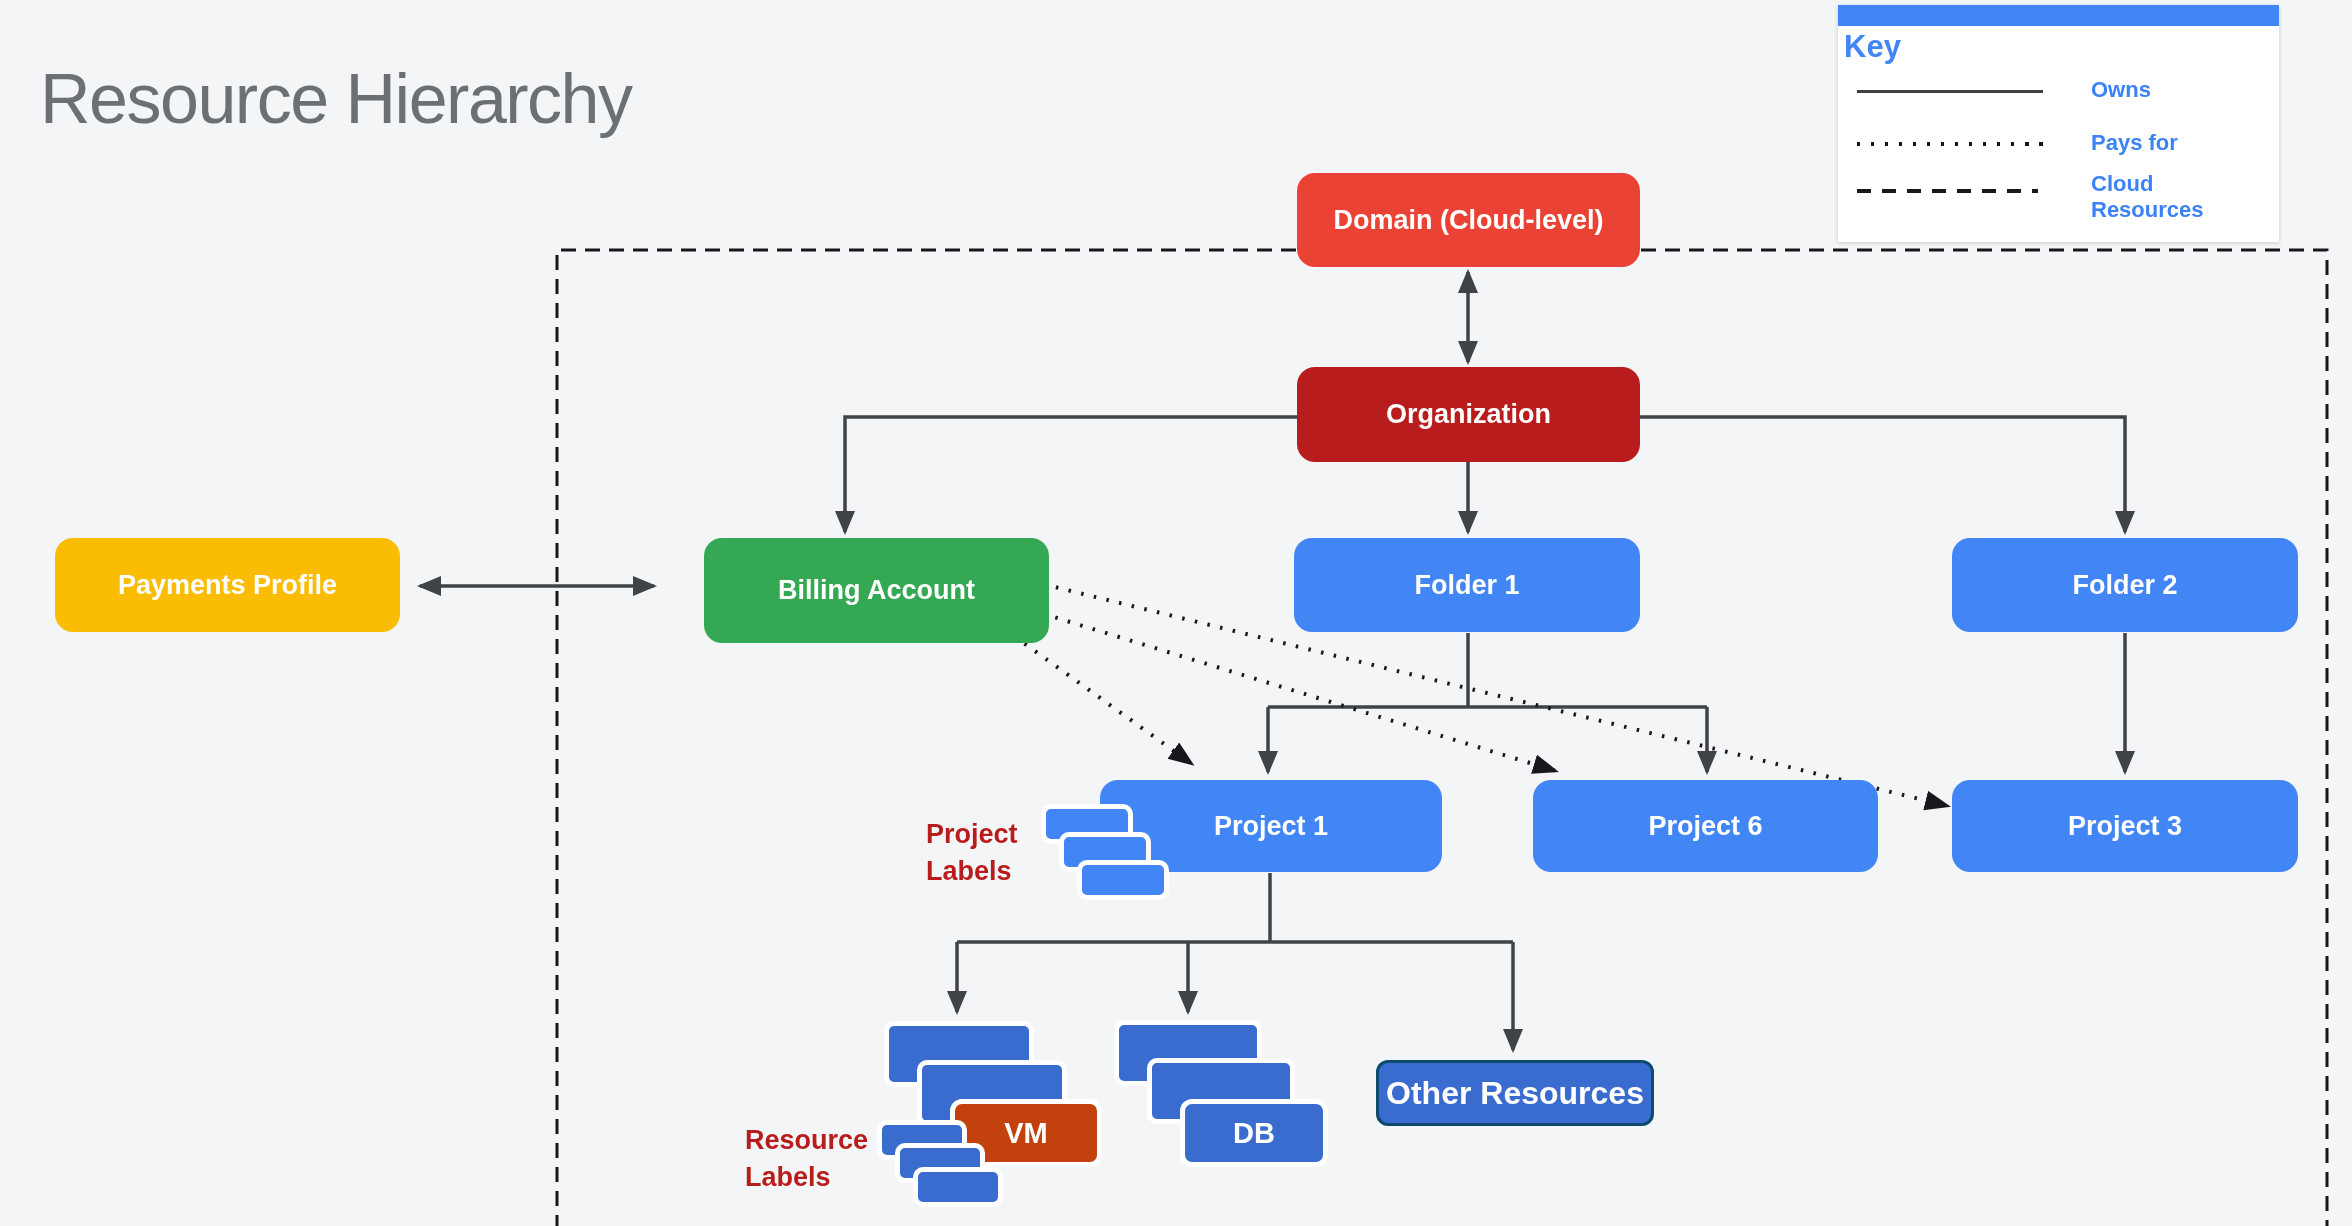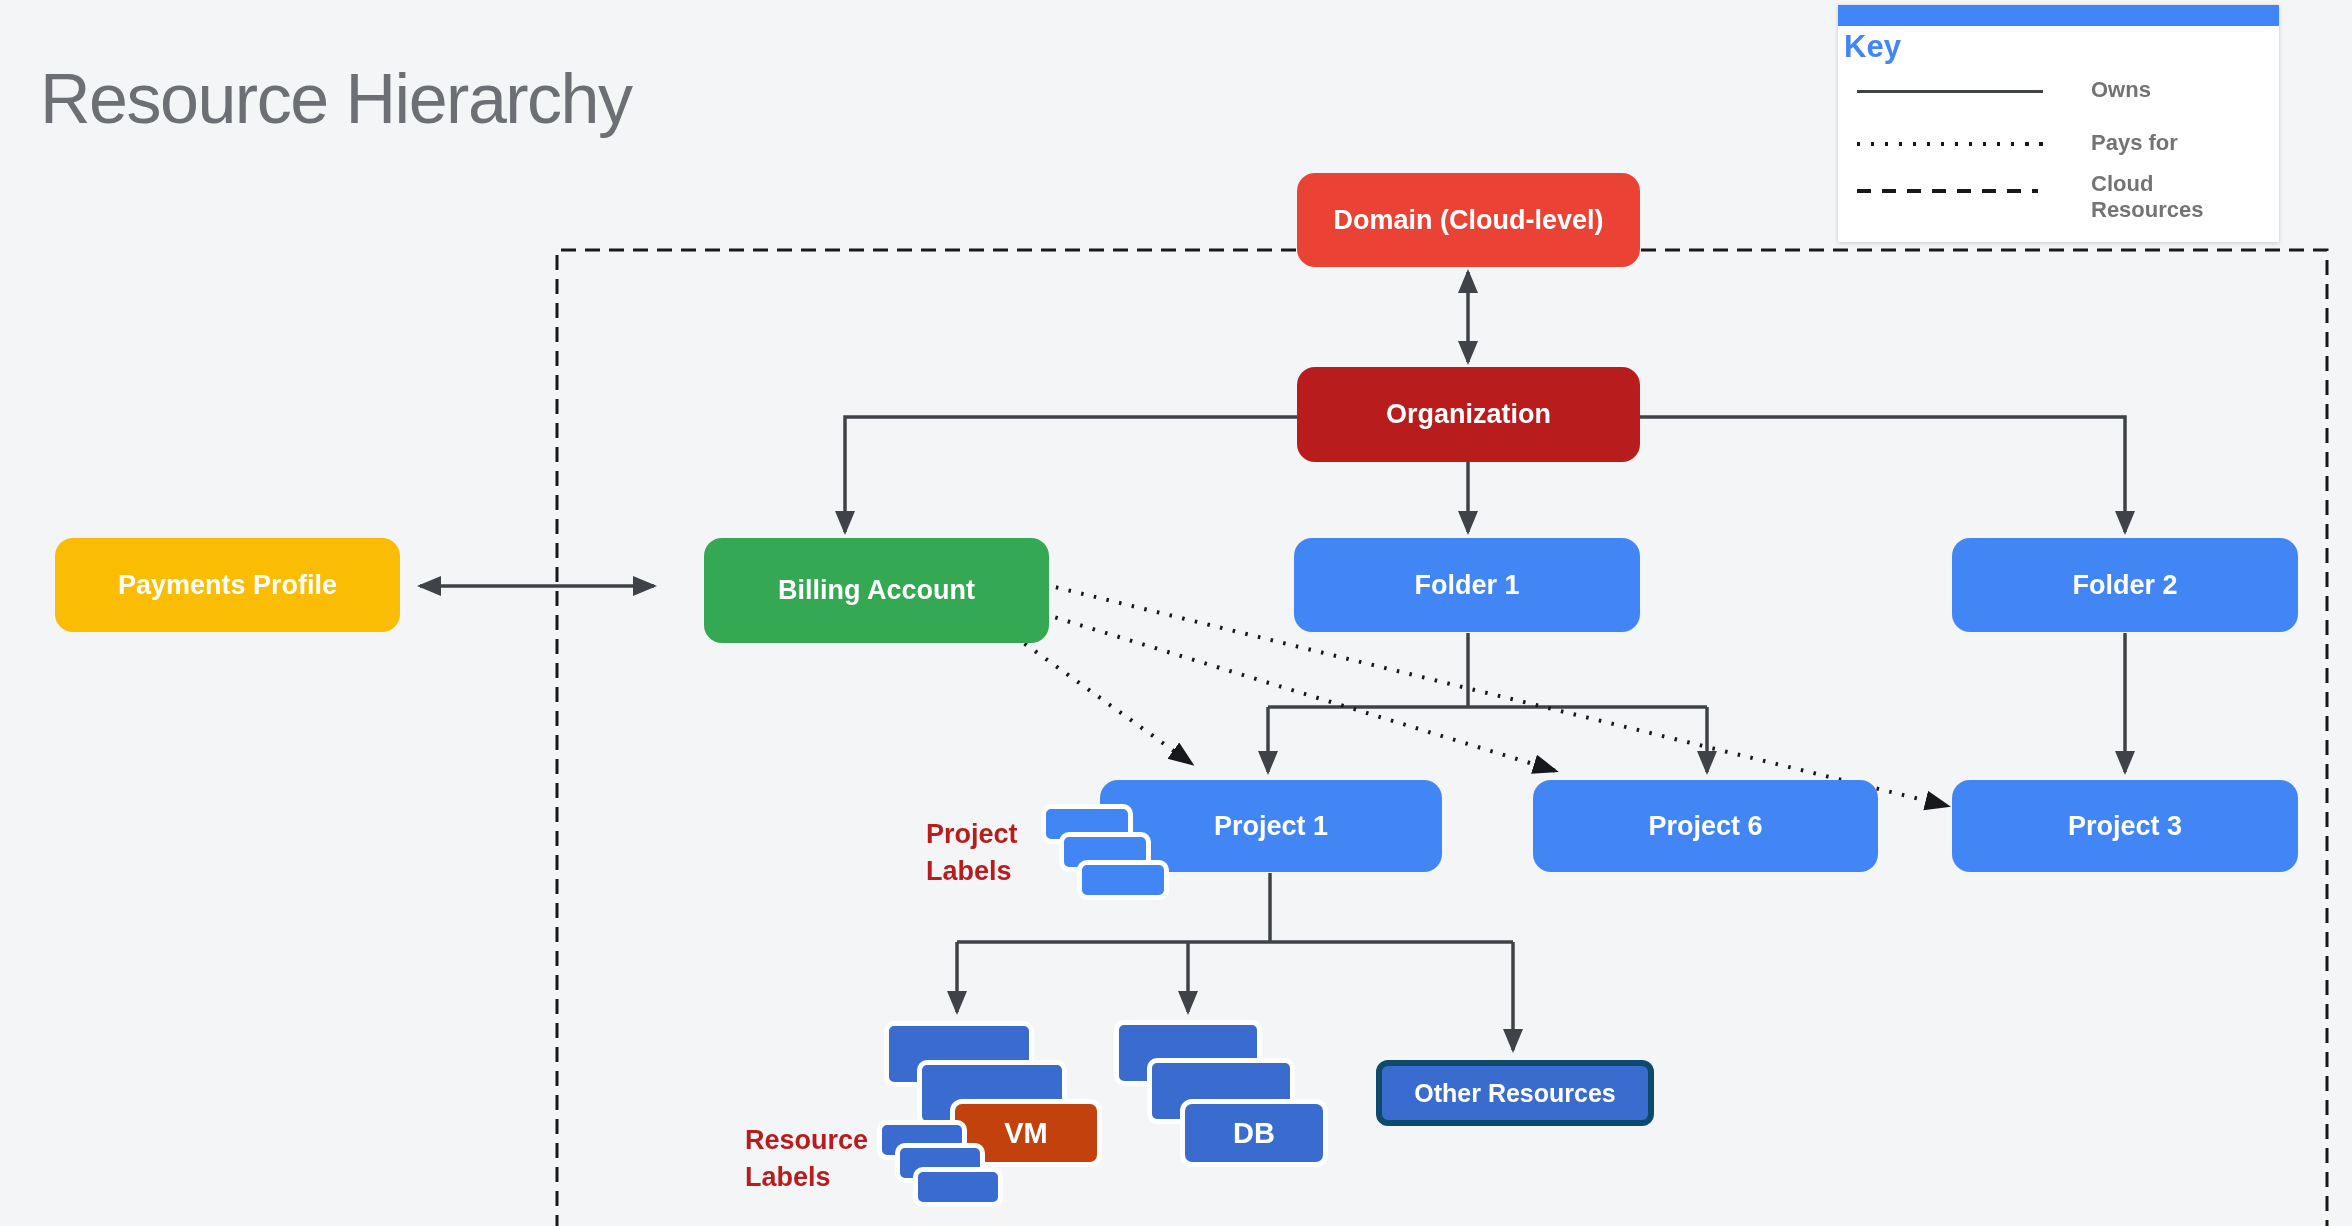--- a/index.html
+++ b/index.html
@@ -10,34 +10,34 @@
               letter-spacing:-1.5px;font-weight:400;color:#6C7074;z-index:2;white-space:nowrap;}
   .node{position:absolute;display:flex;align-items:center;justify-content:center;
         color:#fff;font-weight:700;font-size:27px;border-radius:18px;z-index:2;
         white-space:nowrap;}
   .chip{position:absolute;border:5px solid #fff;border-radius:10px;z-index:3;
         display:flex;align-items:center;justify-content:center;color:#fff;
         font-weight:700;box-sizing:border-box;}
   .chip-front{font-size:29px;border-radius:12px;}
   .annotation{position:absolute;z-index:3;color:#b91c1c;font-weight:700;
               font-size:27px;line-height:37px;}
-  .other-node{border:6px solid #0c4a6e;border-radius:12px;font-size:25px;box-sizing:border-box;}
+  .other-node{border:3px solid #0c4a6e;border-radius:12px;font-size:32px;box-sizing:border-box;}
   
   .key-panel{position:absolute;left:1838px;top:5px;width:441px;height:237px;background:#fff;
              box-shadow:0 1px 4px rgba(0,0,0,.18);z-index:4;}
   .key-bar{position:absolute;left:0;top:0;width:100%;height:21px;}
   .key-heading{position:absolute;left:6px;top:24px;font-size:31px;font-weight:700;color:#4285F4;}
   .key-line{position:absolute;left:19px;width:186px;}
   .key-line.solid{top:85px;height:3px;background:#3F4347;}
   .key-line.dotted{top:137px;height:4px;
      background:repeating-linear-gradient(90deg,#16181B 0 3.5px,transparent 3.5px 14px);}
   .key-line.dashed{top:184px;height:4px;width:181px;
      background:repeating-linear-gradient(90deg,#16181B 0 14px,transparent 14px 25px);}
   .key-label{position:absolute;left:253px;font-size:22px;font-weight:700;
-             color:#737373;line-height:26px;}
+             color:#3b82f6;line-height:26px;}
 </style>
 </head>
 <body>
 
 <div class="stage" style="background: rgb(244, 245, 247);">
 
   <svg class="connector-layer" width="2352" height="1226" viewBox="0 0 2352 1226">
     <defs>
       <marker id="ah" markerUnits="userSpaceOnUse" markerWidth="26" markerHeight="22" refX="21" refY="10" orient="auto-start-reverse">
         <path d="M0,0 L24,10 L0,20 Z" fill="#3F4347"></path>

